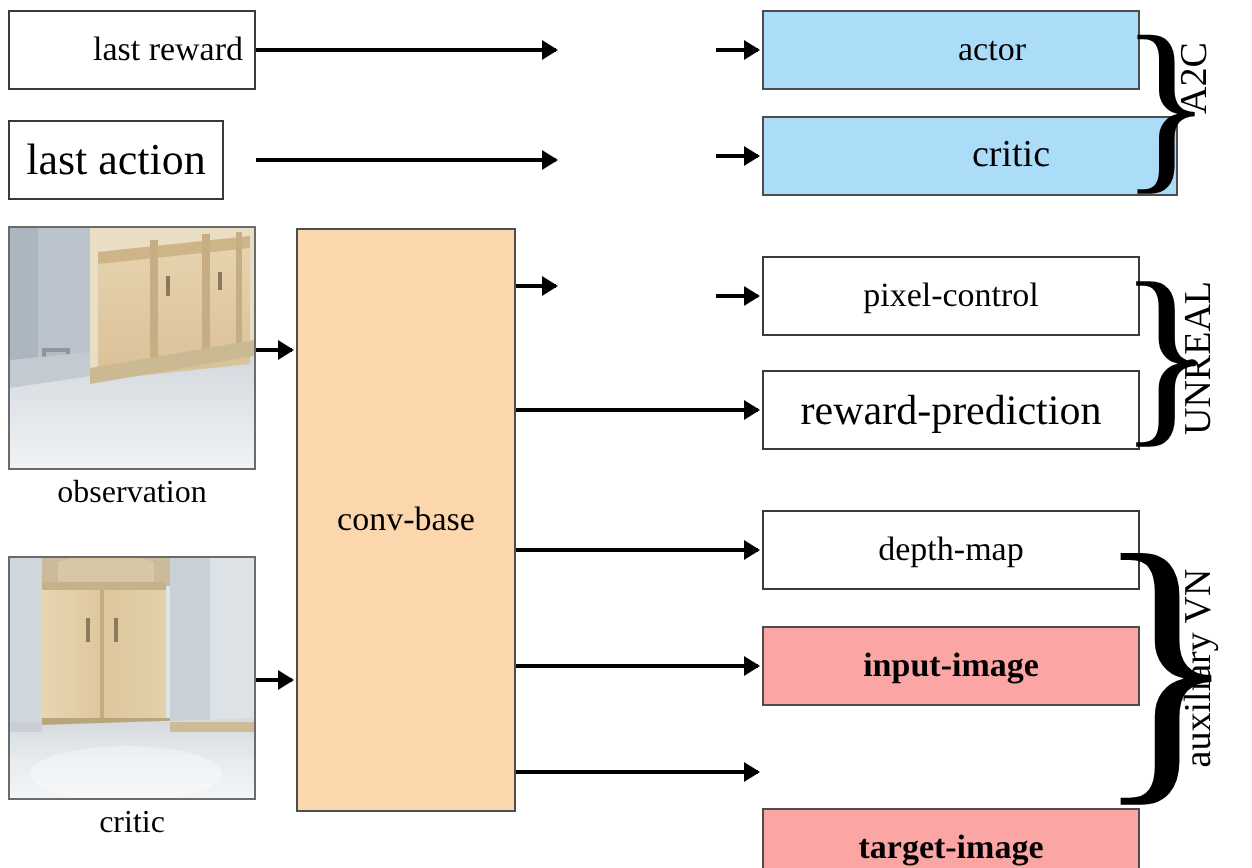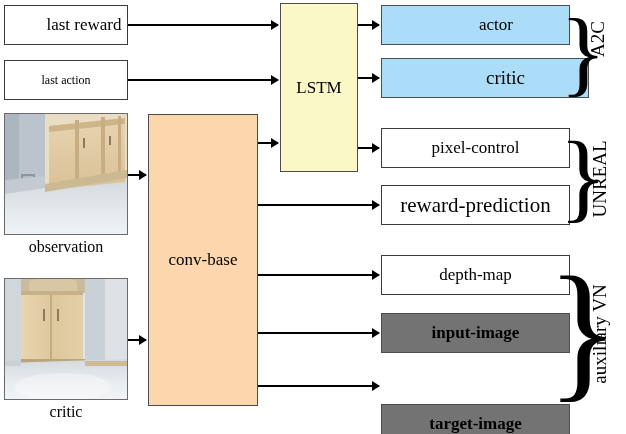--- a/index.html
+++ b/index.html
@@ -7,21 +7,21 @@
   body{font-family:"Liberation Serif",serif;}
   #diagram{position:relative;width:626px;height:434px;background:#ffffff;overflow:hidden;}
 
   .box{position:absolute;box-sizing:border-box;border:1.5px solid #4d4d4d;
        display:flex;align-items:center;justify-content:center;
        font-family:"Liberation Serif",serif;color:#000;white-space:nowrap;}
   .box.plain{background:#ffffff;border-color:#3a3a3a;}
   .box.lstm{background:#fbf8c8;}
   .box.conv{background:#fcd6ac;}
   .box.blue{background:#acddf8;padding-left:41px;}
-  .box.green{background:#737373;font-weight:bold;align-items:center;}
+  .box.green{background:#fca5a5;font-weight:bold;align-items:center;}
 
   .imgbox{position:absolute;box-sizing:border-box;border:1px solid #6b6b6b;overflow:hidden;}
   .imgcap{position:absolute;text-align:center;font-family:"Liberation Serif",serif;
           font-size:16px;color:#000;}
 
   .arrow{position:absolute;height:2px;background:#000;}
   .arrow:after{content:"";position:absolute;right:-1px;top:50%;
       transform:translateY(-50%);
       border-left:8px solid #000;border-top:5px solid transparent;
       border-bottom:5px solid transparent;width:0;height:0;}
@@ -35,21 +35,21 @@
 </style>
 </head>
 <body>
 
 <div id="diagram">
 
   <div class="box plain" style="left:4px;top:5px;width:124px;height:40px;font-size:17px;padding-left:36px;">
     <span>last reward</span>
   </div>
 
-  <div class="box plain" style="left:4px;top:60px;width:124px;height:40px;font-size:12px;">
+  <div class="box plain" style="left:4px;top:60px;width:108px;height:40px;font-size:22px;">
     <span>last action</span>
   </div>
 
   <div class="imgbox" style="left:4px;top:113px;width:124px;height:122px;">
     <svg width="122" height="120" viewBox="0 0 122 120" preserveAspectRatio="none">
       <defs>
         <linearGradient id="obsFloor" x1="0" y1="0" x2="0" y2="1">
           <stop offset="0%" stop-color="#cdd4da"></stop>
           <stop offset="60%" stop-color="#e3e8ec"></stop>
           <stop offset="100%" stop-color="#f0f3f5"></stop>
@@ -115,23 +115,20 @@
       <rect x="0" y="82" width="16" height="5" fill="#c9cfd5"></rect>
       <ellipse cx="58" cy="108" rx="48" ry="14" fill="#ffffff" opacity="0.35"></ellipse>
     </svg>
   </div>
   <div class="imgcap" style="left:4px;top:403px;width:124px;">critic</div>
 
   <div class="box conv" style="left:148px;top:114px;width:110px;height:292px;font-size:17px;align-items:center;">
     <span>conv-base</span>
   </div>
 
-  <div class="box lstm" style="left:280px;top:3px;width:78px;height:169px;font-size:17px;">
-    <span>LSTM</span>
-  </div>
 
   <div class="box blue" style="left:381px;top:5px;width:189px;height:40px;font-size:17px;">
     <span>actor</span>
   </div>
 
   <div class="box blue" style="left:381px;top:58px;width:208px;height:40px;font-size:19px;">
     <span>critic</span>
   </div>
 
   <div class="box plain" style="left:381px;top:128px;width:189px;height:40px;font-size:17px;text-align:right;">

